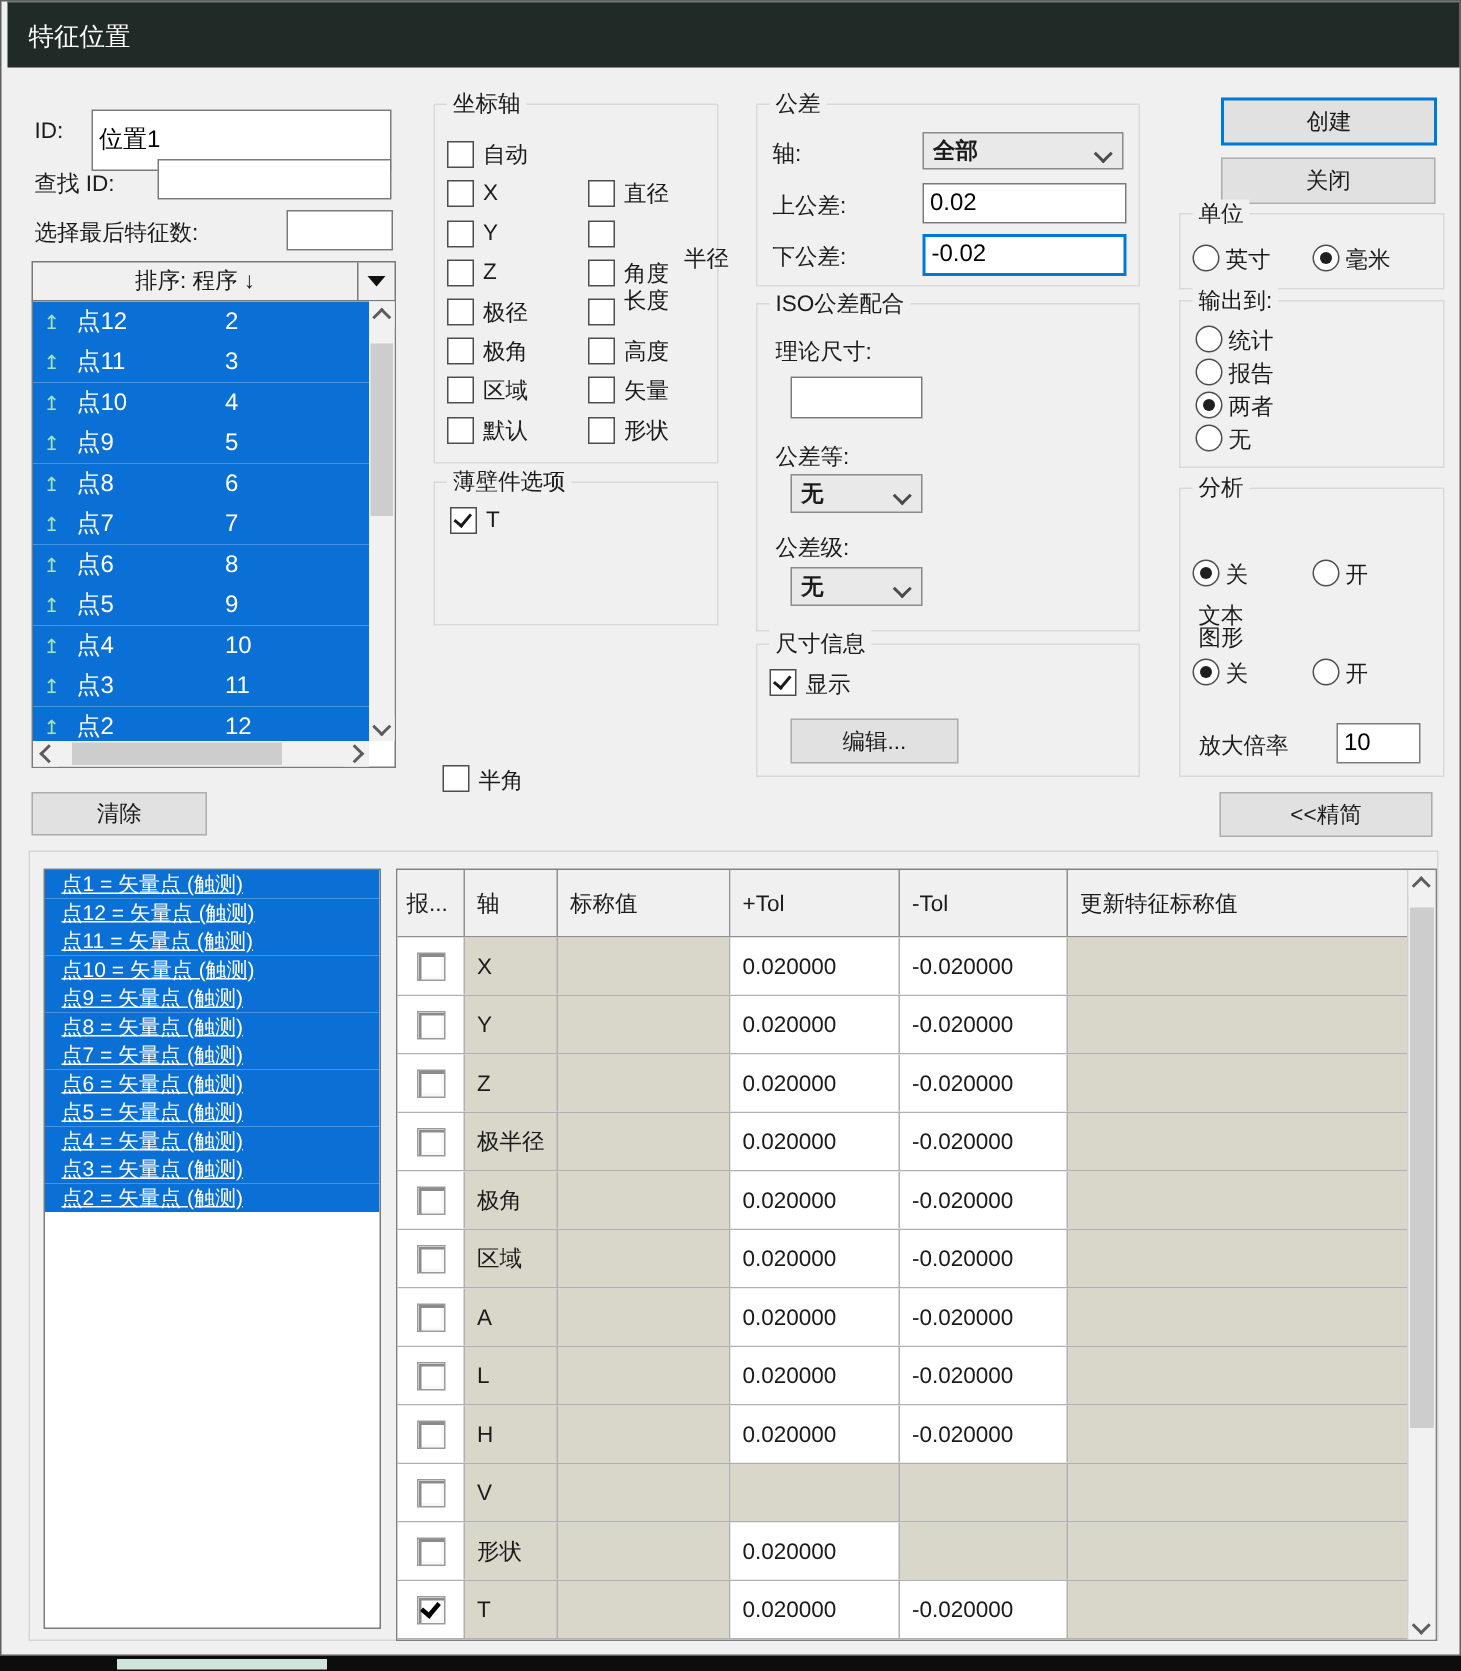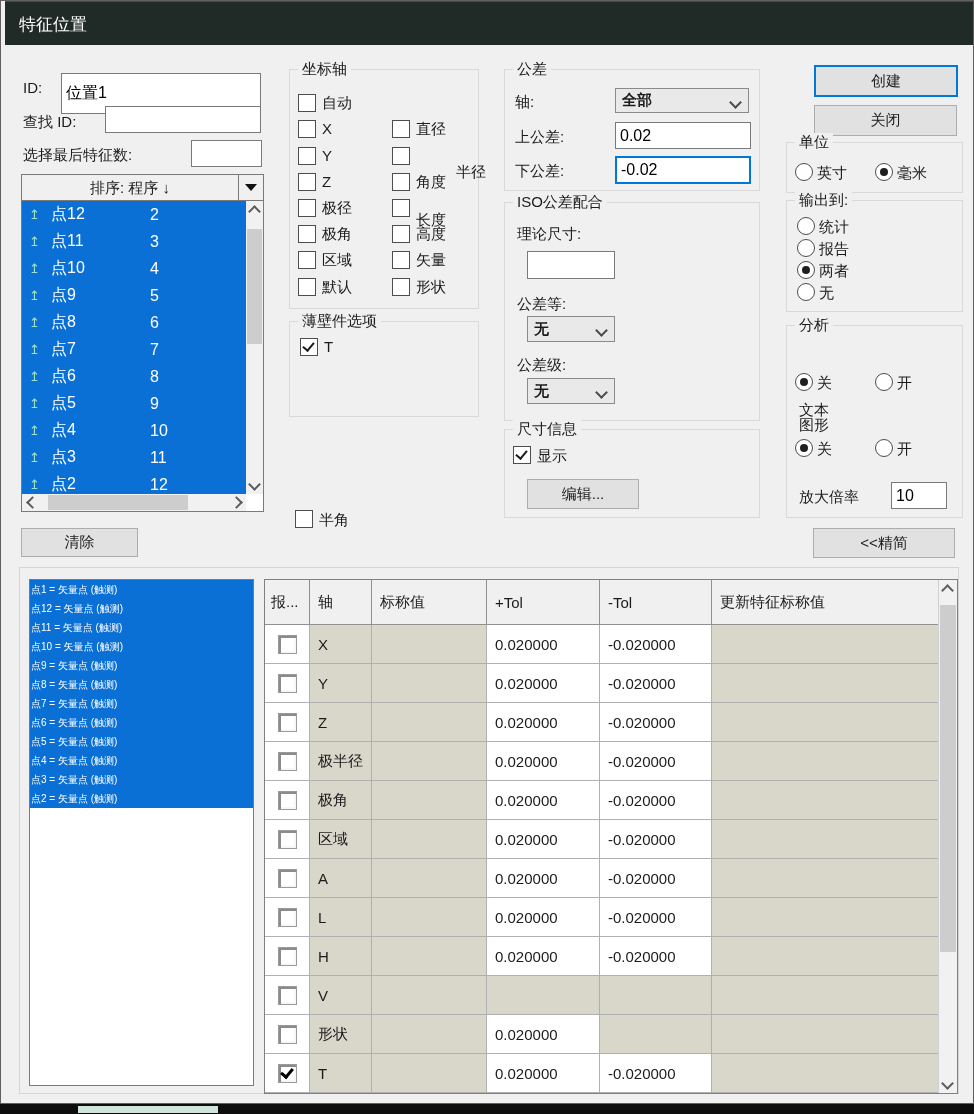--- a/index.html
+++ b/index.html
@@ -37,21 +37,21 @@
   .chev.up{transform:rotate(135deg);margin-top:3px;}
   .chev.down{transform:rotate(-45deg);margin-bottom:3px;}
   .chev.left{transform:rotate(45deg);margin-left:3px;}
   .chev.right{transform:rotate(225deg);margin-right:3px;}
   .selchev{width:7px;height:7px;border-left:2px solid #4a4a4a;border-bottom:2px solid #4a4a4a;transform:rotate(-45deg);margin-bottom:3px;}
   .sel{position:absolute;background:#e9e9e9;border:1px solid #8a8a8a;box-sizing:border-box;font-size:15px;display:flex;align-items:center;padding-left:6px;font-weight:bold;}
   .sel .sarr{position:absolute;right:8px;top:9px;}
   
   #bottomframe{position:absolute;left:18px;top:566px;width:940px;height:527px;border:1px solid #d5d5d5;box-sizing:border-box;}
   #sellist{position:absolute;left:28px;top:578px;width:225px;height:507px;background:#fff;border:1px solid #7a7a7a;box-sizing:border-box;overflow:hidden;}
-  .sel-row{height:19px;line-height:19px;background:#0a70d6;color:#fff;font-size:10px;padding-left:1px;white-space:nowrap;}
+  .sel-row{height:19px;line-height:19px;background:#0a70d6;color:#fff;font-size:14px;padding-left:11px;white-space:nowrap;text-decoration:underline;}
   #toltable{position:absolute;left:263px;top:578px;width:694px;height:515px;background:#fff;border:1px solid #808080;box-sizing:border-box;overflow:hidden;}
   #tbl{position:absolute;left:0;top:0;right:18px;bottom:0;}
   .trow{display:flex;height:38px;border-bottom:1px solid #b0b0b0;}
   .trow.hdr{height:44px;border-bottom:1px solid #909090;background:#f0f0f0;}
   .tcell{box-sizing:border-box;border-right:1px solid #b0b0b0;font-size:15px;display:flex;align-items:center;padding-left:8px;overflow:hidden;white-space:nowrap;}
   .hdr .tcell{background:#f0f0f0;border-right:1px solid #909090;}
   .c0{width:45px;justify-content:center;padding-left:0;background:#fff;}
   .c1{width:62px;}
   .c2{width:115px;}
   .c3{width:113px;}
@@ -185,21 +185,21 @@
       <span class="lbl" style="left:32px;top:181px;">区域</span>
     <span class="cb" style="left:8px;top:208px;"></span>
       <span class="lbl" style="left:32px;top:208px;">默认</span>
     <span class="cb" style="left:102px;top:50px;"></span>
       <span class="lbl" style="left:126px;top:50px;">直径</span>
     <span class="cb" style="left:102px;top:77px;"></span>
       <span class="lbl" style="left:126px;top:93px;margin-left:40px;">半径</span>
     <span class="cb" style="left:102px;top:103px;"></span>
       <span class="lbl" style="left:126px;top:103px;">角度</span>
     <span class="cb" style="left:102px;top:129px;"></span>
-      <span class="lbl" style="left:126px;top:141px;text-align:center;">长度</span>
+      <span class="lbl" style="left:126px;top:121px;text-align:center;">长度</span>
     <span class="cb" style="left:102px;top:155px;"></span>
       <span class="lbl" style="left:126px;top:155px;">高度</span>
     <span class="cb" style="left:102px;top:181px;"></span>
       <span class="lbl" style="left:126px;top:181px;">矢量</span>
     <span class="cb" style="left:102px;top:208px;"></span>
       <span class="lbl" style="left:126px;top:208px;">形状</span>
   </div>
 
   <div class="grp" style="left:288px;top:320px;width:190px;height:96px;">
     <span class="gtitle">薄壁件选项</span>

